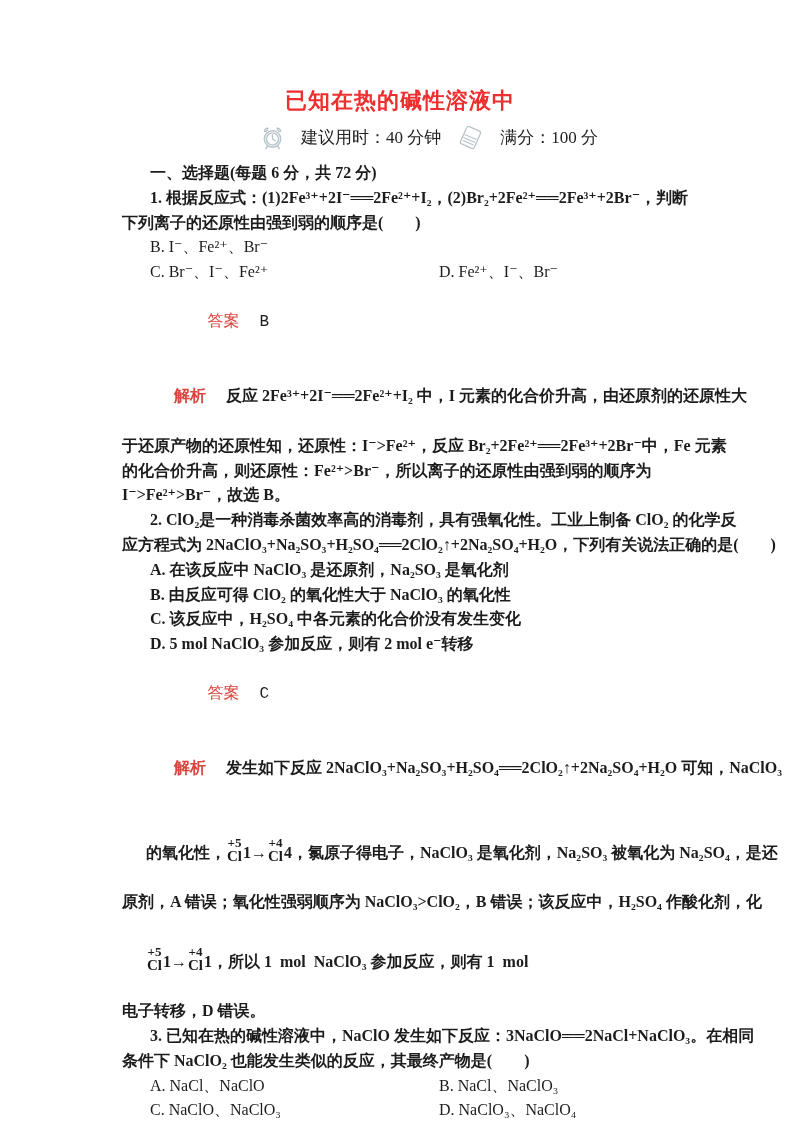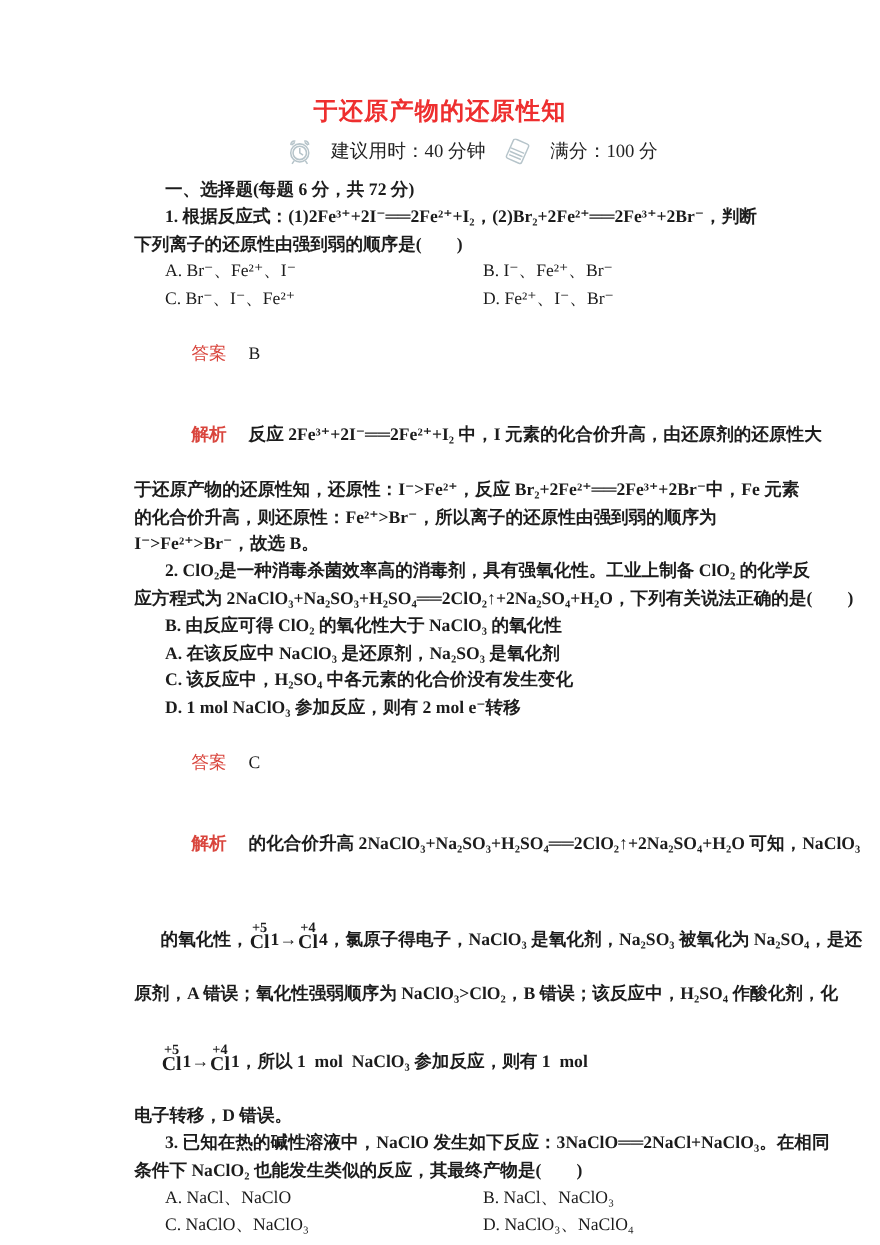--- a/index.html
+++ b/index.html
@@ -17,34 +17,34 @@
     gap:16px;margin-top:7px;padding-left:58px;height:30px;font-family:Liberation Serif, serif;
   }
   .meta .mtext{font-size:17px;color:#222;}
   .icon{display:inline-flex;align-items:center;}
   .icon svg{display:block;}
   .content{padding-left:122px;padding-top:8px;}
   .ln{white-space:pre;font-weight:bold;}
   .ind{padding-left:28px;}
   .opts{display:flex;padding-left:28px;white-space:pre;}
   .opts .c1{width:289px;}
-  .ans{padding-left:28px;white-space:pre;}
+  .ans{padding-left:28px;white-space:pre;font-family:Liberation Mono, monospace;}
   .red{color:#d9453d;}
   .albl{margin-right:20px;}
   .tall{padding-top:6px;}
   .ox{display:inline-block;text-align:center;vertical-align:-3px;line-height:1;margin:0 1px;}
   .ox .t{display:block;font-size:13px;line-height:12px;}
-  .ox .b{display:block;font-size:18px;line-height:15px;}
+  .ox .b{display:block;font-size:15px;line-height:15px;}
 </style>
 </head>
 <body>
 
 <div class="page">
 
-  <div class="title">于还原产物的还原性知</div>
+  <div class="title">已知在热的碱性溶液中</div>
 
   <div class="meta">
     <span class="icon">
       <svg width="25" height="27" viewBox="0 0 25 27" fill="none" stroke="#b6c4ca" stroke-width="1.4">
         <circle cx="12.5" cy="14" r="8.2"></circle>
         <circle cx="12.5" cy="14" r="6.1"></circle>
         <path d="M12.5 9.5 V14 L15.5 16"></path>
         <path d="M5 7 L8 4.5 M20 7 L17 4.5"></path>
         <path d="M4.5 6.8 a3 3 0 0 1 4-3.4 M20.5 6.8 a3 3 0 0 0 -4-3.4"></path>
         <path d="M7.5 21 L5.5 24 M17.5 21 L19.5 24"></path>
@@ -62,48 +62,47 @@
     <span class="mtext">满分：100 分</span>
   </div>
 
   <div class="content">
 
     <div class="ln ind">一、选择题(每题 6 分，共 72 分)</div>
 
     <div class="ln ind">1. 根据反应式：(1)2Fe³⁺+2I⁻══2Fe²⁺+I₂，(2)Br₂+2Fe²⁺══2Fe³⁺+2Br⁻，判断</div>
     <div class="ln">下列离子的还原性由强到弱的顺序是(　　)</div>
     <div class="opts">
-      <span class="c1">A. Br⁻、Fe²⁺、I⁻</span>
       <span>B. I⁻、Fe²⁺、Br⁻</span>
     </div>
     <div class="opts">
       <span class="c1">C. Br⁻、I⁻、Fe²⁺</span>
       <span>D. Fe²⁺、I⁻、Br⁻</span>
     </div>
     <div class="ans">
       <span class="red albl">答案</span><span>B</span>
     </div>
     <div class="ln ind">
       <span class="red albl">解析</span><span>反应 2Fe³⁺+2I⁻══2Fe²⁺+I₂ 中，I 元素的化合价升高，由还原剂的还原性大</span>
     </div>
     <div class="ln">于还原产物的还原性知，还原性：I⁻&gt;Fe²⁺，反应 Br₂+2Fe²⁺══2Fe³⁺+2Br⁻中，Fe 元素</div>
     <div class="ln">的化合价升高，则还原性：Fe²⁺&gt;Br⁻，所以离子的还原性由强到弱的顺序为</div>
     <div class="ln">I⁻&gt;Fe²⁺&gt;Br⁻，故选 B。</div>
 
     <div class="ln ind">2. ClO₂是一种消毒杀菌效率高的消毒剂，具有强氧化性。工业上制备 ClO₂ 的化学反</div>
     <div class="ln">应方程式为 2NaClO₃+Na₂SO₃+H₂SO₄══2ClO₂↑+2Na₂SO₄+H₂O，下列有关说法正确的是(　　)</div>
+    <div class="ln ind">A. 在该反应中 NaClO₃ 是还原剂，Na₂SO₃ 是氧化剂</div>
     <div class="ln ind">B. 由反应可得 ClO₂ 的氧化性大于 NaClO₃ 的氧化性</div>
-    <div class="ln ind">A. 在该反应中 NaClO₃ 是还原剂，Na₂SO₃ 是氧化剂</div>
     <div class="ln ind">C. 该反应中，H₂SO₄ 中各元素的化合价没有发生变化</div>
-    <div class="ln ind">D. 1 mol NaClO₃ 参加反应，则有 2 mol e⁻转移</div>
+    <div class="ln ind">D. 5 mol NaClO₃ 参加反应，则有 2 mol e⁻转移</div>
     <div class="ans">
       <span class="red albl">答案</span><span>C</span>
     </div>
     <div class="ln ind">
-      <span class="red albl">解析</span><span>的化合价升高 2NaClO₃+Na₂SO₃+H₂SO₄══2ClO₂↑+2Na₂SO₄+H₂O 可知，NaClO₃</span>
+      <span class="red albl">解析</span><span>发生如下反应 2NaClO₃+Na₂SO₃+H₂SO₄══2ClO₂↑+2Na₂SO₄+H₂O 可知，NaClO₃</span>
     </div>
     <div class="ln tall">
       <span>的氧化性，</span><span class="ox"><span class="t">+5</span><span class="b">Cl</span></span><span>1→</span><span class="ox"><span class="t">+4</span><span class="b">Cl</span></span><span>4，氯原子得电子，NaClO₃ 是氧化剂，Na₂SO₃ 被氧化为 Na₂SO₄，是还</span>
     </div>
     <div class="ln">原剂，A 错误；氧化性强弱顺序为 NaClO₃&gt;ClO₂，B 错误；该反应中，H₂SO₄ 作酸化剂，化</div>
     <div class="ln tall">
       <span class="ox"><span class="t">+5</span><span class="b">Cl</span></span><span>1→</span><span class="ox"><span class="t">+4</span><span class="b">Cl</span></span><span>1，所以 1  mol  NaClO₃ 参加反应，则有 1  mol</span>
     </div>
     <div class="ln">电子转移，D 错误。</div>
 

